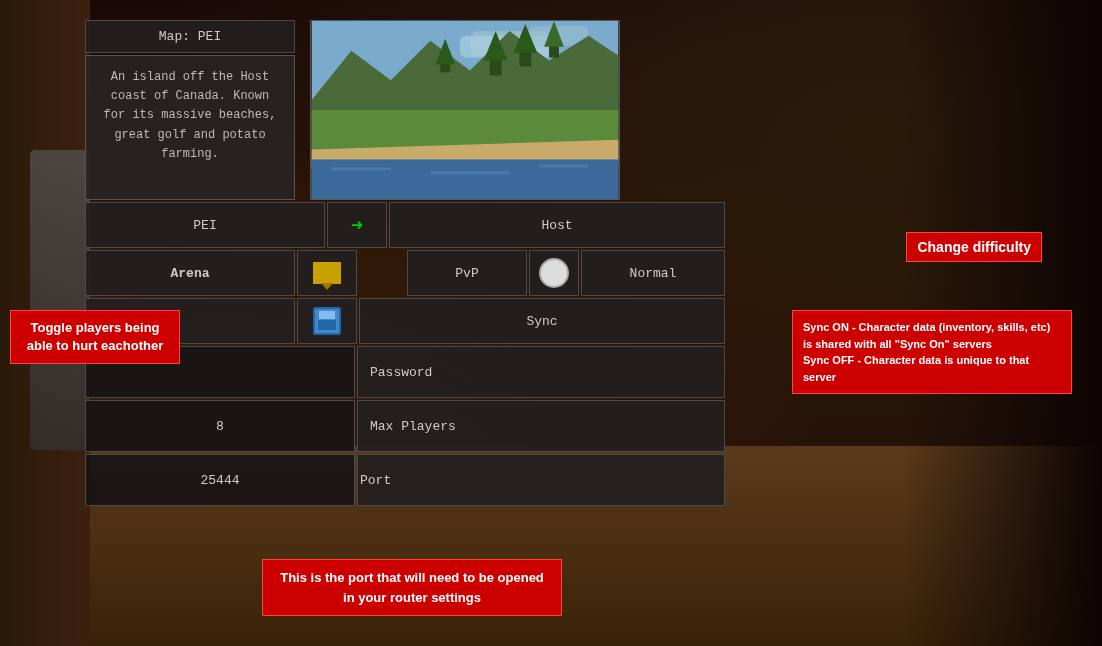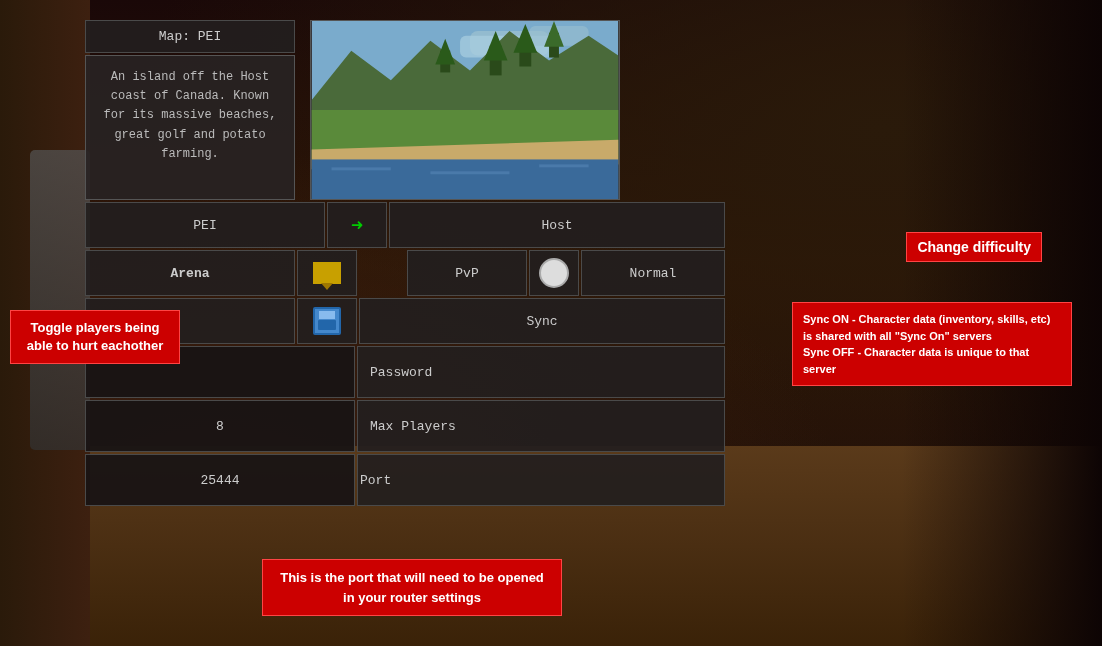--- a/index.html
+++ b/index.html
@@ -341,21 +341,21 @@
       border: 1px solid #ff4444;
       max-width: 170px;
       text-align: center;
       line-height: 1.4;
     }
 
     
     .annotation-sync {
       position: absolute;
       right: 30px;
-      top: 302px;
+      top: 310px;
     }
 
     .annotation-sync-box {
       background: #cc0000;
       color: #fff;
       font-size: 11px;
       font-weight: bold;
       padding: 8px 10px;
       border: 1px solid #ff4444;
       max-width: 280px;

